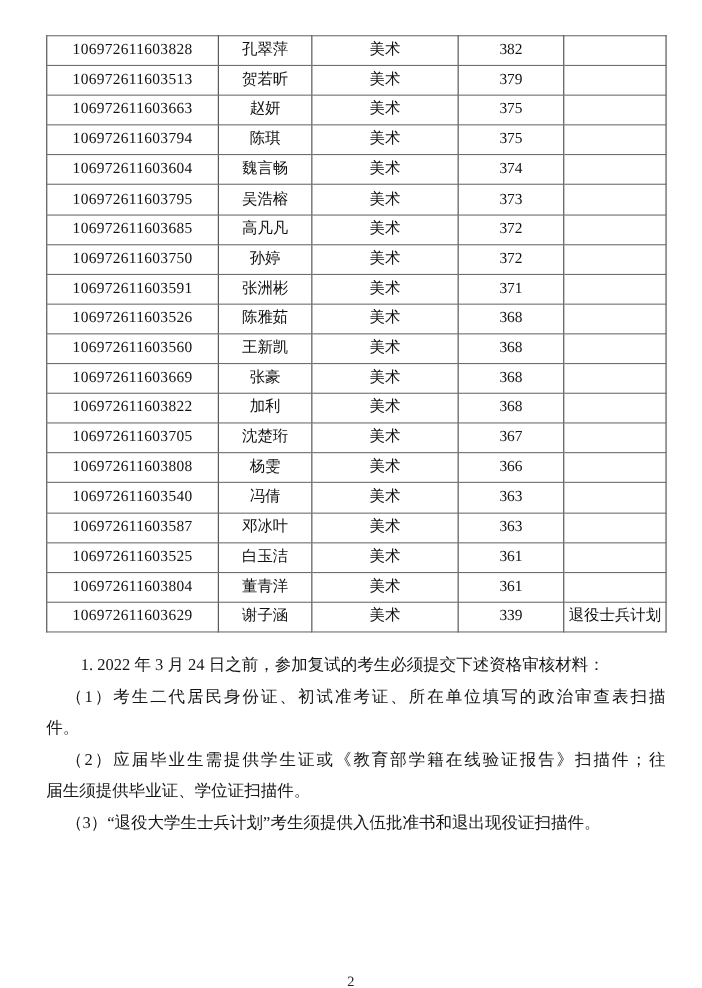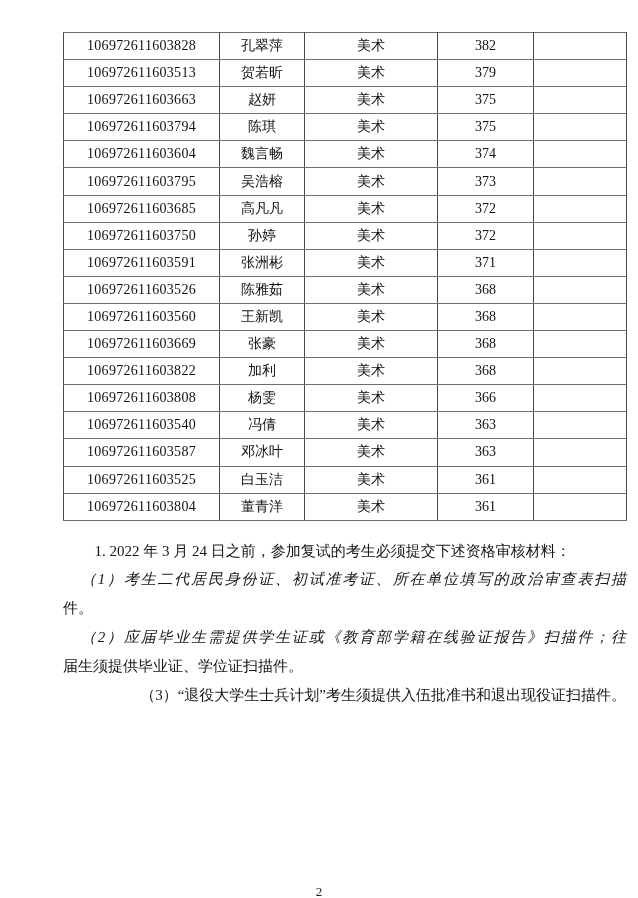--- a/index.html
+++ b/index.html
@@ -11,21 +11,21 @@
     position: relative;
     width: 638px;
     height: 898px;
     background: #ffffff;
     overflow: hidden;
     font-family: "Liberation Serif", "DejaVu Serif", serif;
     color: #111111;
   }
   .content {
     position: absolute;
-    left: 63px;
+    left: 42px;
     top: 32px;
     width: 563px;
   }
   table.score-table {
     border-collapse: collapse;
     table-layout: fixed;
     width: 563px;
     border: 1.5px solid #2e2e2e;
   }
   table.score-table td {
@@ -57,21 +57,20 @@
   }
   .body-line {
     font-size: 15px;
     line-height: 28.8px;
     white-space: normal;
     color: #151515;
   }
   .body-line.fill {
     text-align: justify;
     text-align-last: justify;
-    font-style: italic;
   }
   .page-number {
     position: absolute;
     left: 0;
     right: 0;
     top: 884px;
     text-align: center;
     font-size: 13px;
     color: #222222;
   }
@@ -176,20 +175,27 @@
             <td class="col-note"></td>
           </tr>
           <tr>
             <td class="col-id">106972611603822</td>
             <td class="col-name">加利</td>
             <td class="col-subject">美术</td>
             <td class="col-score">368</td>
             <td class="col-note"></td>
           </tr>
           <tr>
+            <td class="col-id">106972611603705</td>
+            <td class="col-name">沈楚珩</td>
+            <td class="col-subject">美术</td>
+            <td class="col-score">367</td>
+            <td class="col-note"></td>
+          </tr>
+          <tr>
             <td class="col-id">106972611603808</td>
             <td class="col-name">杨雯</td>
             <td class="col-subject">美术</td>
             <td class="col-score">366</td>
             <td class="col-note"></td>
           </tr>
           <tr>
             <td class="col-id">106972611603540</td>
             <td class="col-name">冯倩</td>
             <td class="col-subject">美术</td>
@@ -209,30 +215,37 @@
             <td class="col-subject">美术</td>
             <td class="col-score">361</td>
             <td class="col-note"></td>
           </tr>
           <tr>
             <td class="col-id">106972611603804</td>
             <td class="col-name">董青洋</td>
             <td class="col-subject">美术</td>
             <td class="col-score">361</td>
             <td class="col-note"></td>
+          </tr>
+          <tr>
+            <td class="col-id">106972611603629</td>
+            <td class="col-name">谢子涵</td>
+            <td class="col-subject">美术</td>
+            <td class="col-score">339</td>
+            <td class="col-note">退役士兵计划</td>
           </tr>
         </tbody>
     </table>
 
 
     <div class="paragraphs">
         <div class="body-line" style="text-indent: 2.1em;">1. 2022 年 3 月 24 日之前，参加复试的考生必须提交下述资格审核材料：</div>
         <div class="body-line fill" style="text-indent: 1.2em;">（1）考生二代居民身份证、初试准考证、所在单位填写的政治审查表扫描</div>
         <div class="body-line">件。</div>
         <div class="body-line fill" style="text-indent: 1.2em;">（2）应届毕业生需提供学生证或《教育部学籍在线验证报告》扫描件；往</div>
         <div class="body-line">届生须提供毕业证、学位证扫描件。</div>
-        <div class="body-line" style="text-indent: 1.2em; text-align: right;">（3）“退役大学生士兵计划”考生须提供入伍批准书和退出现役证扫描件。</div>
+        <div class="body-line" style="text-indent: 1.2em;">（3）“退役大学生士兵计划”考生须提供入伍批准书和退出现役证扫描件。</div>
       </div>
 
   </div>
 
   <div class="page-number">2</div>
 </div>
 
 </body></html>

